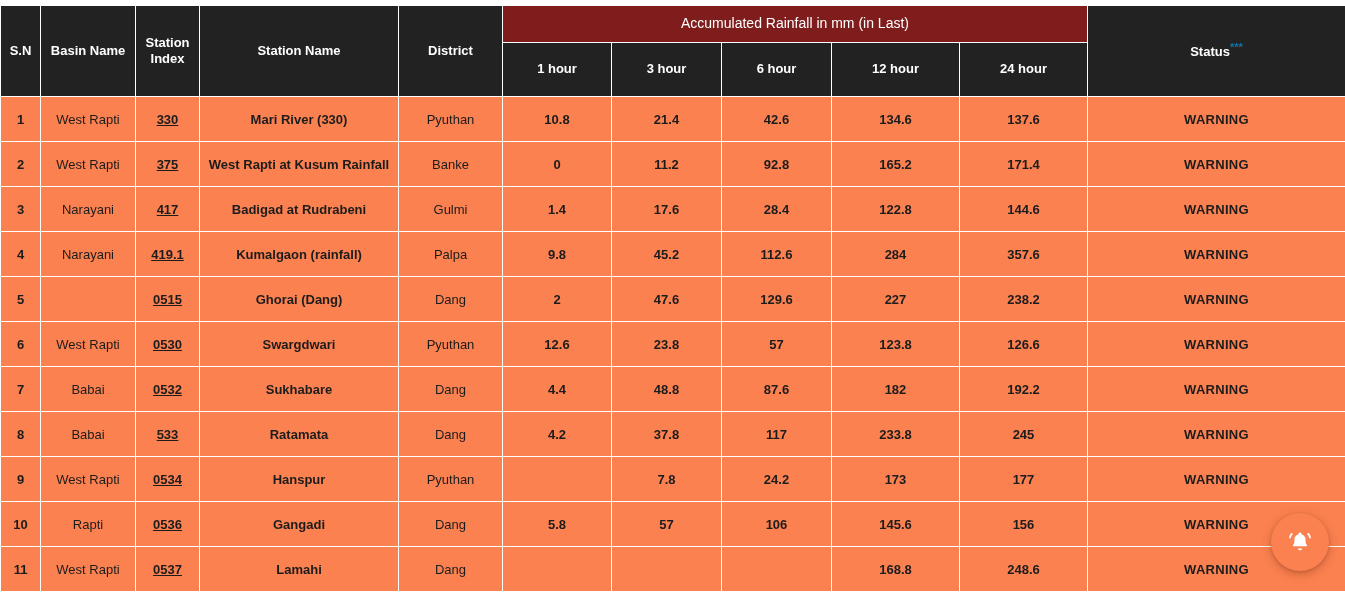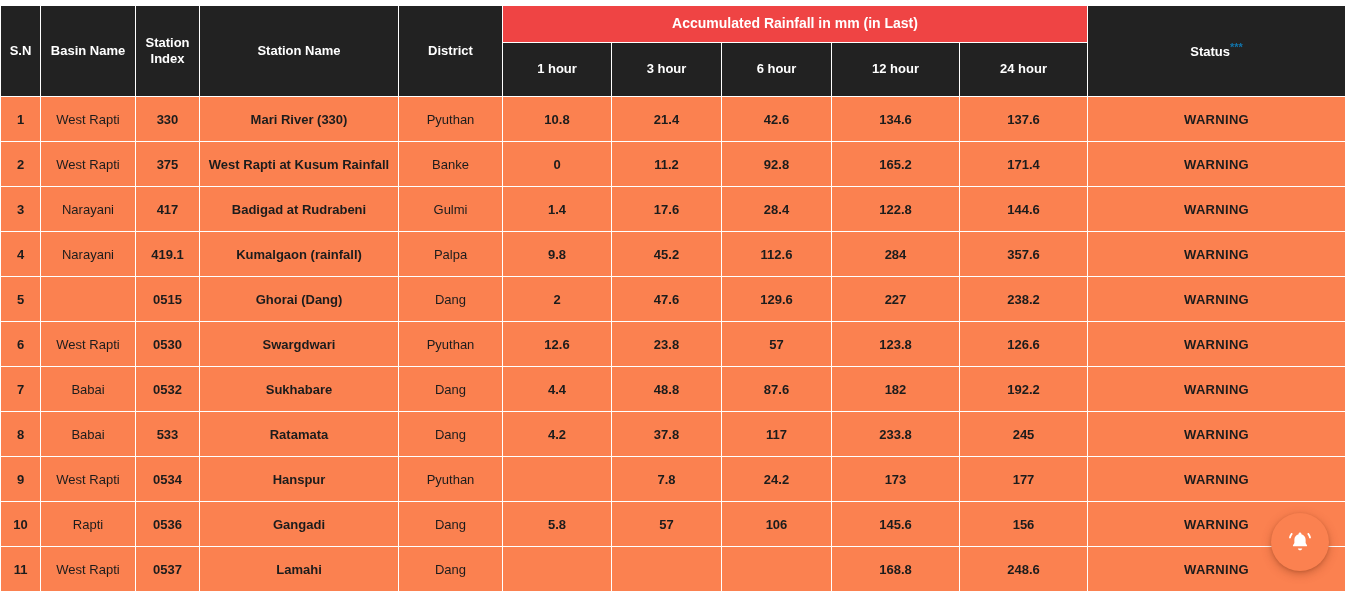--- a/index.html
+++ b/index.html
@@ -31,24 +31,24 @@
   }
   
   thead th {
     background: #222222;
     color: #ffffff;
     font-size: 13px;
     font-weight: bold;
     line-height: 1.22;
   }
   th.th-group {
-    background: #ef4444;
+    background: #7f1d1d;
     color: #ffffff;
     font-size: 14px;
-    font-weight: bold;
+    font-weight: normal;
     height: 36px;
   }
   th.th-tall { height: 91px; }
   th.th-sub  { height: 53px; font-size: 13px; }
   th.th-status { font-size: 13px; margin-top: 12px; }
   .stars {
     color: #1175ac;
     font-size: 11px;
     font-weight: bold;
     vertical-align: super;
@@ -56,21 +56,21 @@
   }
   
   tbody td {
     background: #fb8150;
     color: #1c1c1c;
     height: 45px;
     font-size: 13px;
   }
   td.c-sn      { font-weight: bold; }
   td.c-basin   { font-weight: normal; }
-  td.c-index   { font-weight: bold; }
+  td.c-index   { font-weight: bold; text-decoration: underline; }
   td.c-station { font-weight: bold; }
   td.c-district{ font-weight: normal; }
   td.c-num     { font-weight: bold; }
   td.c-status  { font-weight: bold; letter-spacing: 0.3px; }
 
   
   col.w-sn       { width: 40px; }
   col.w-basin    { width: 95px; }
   col.w-index    { width: 64px; }
   col.w-station  { width: 199px; }

